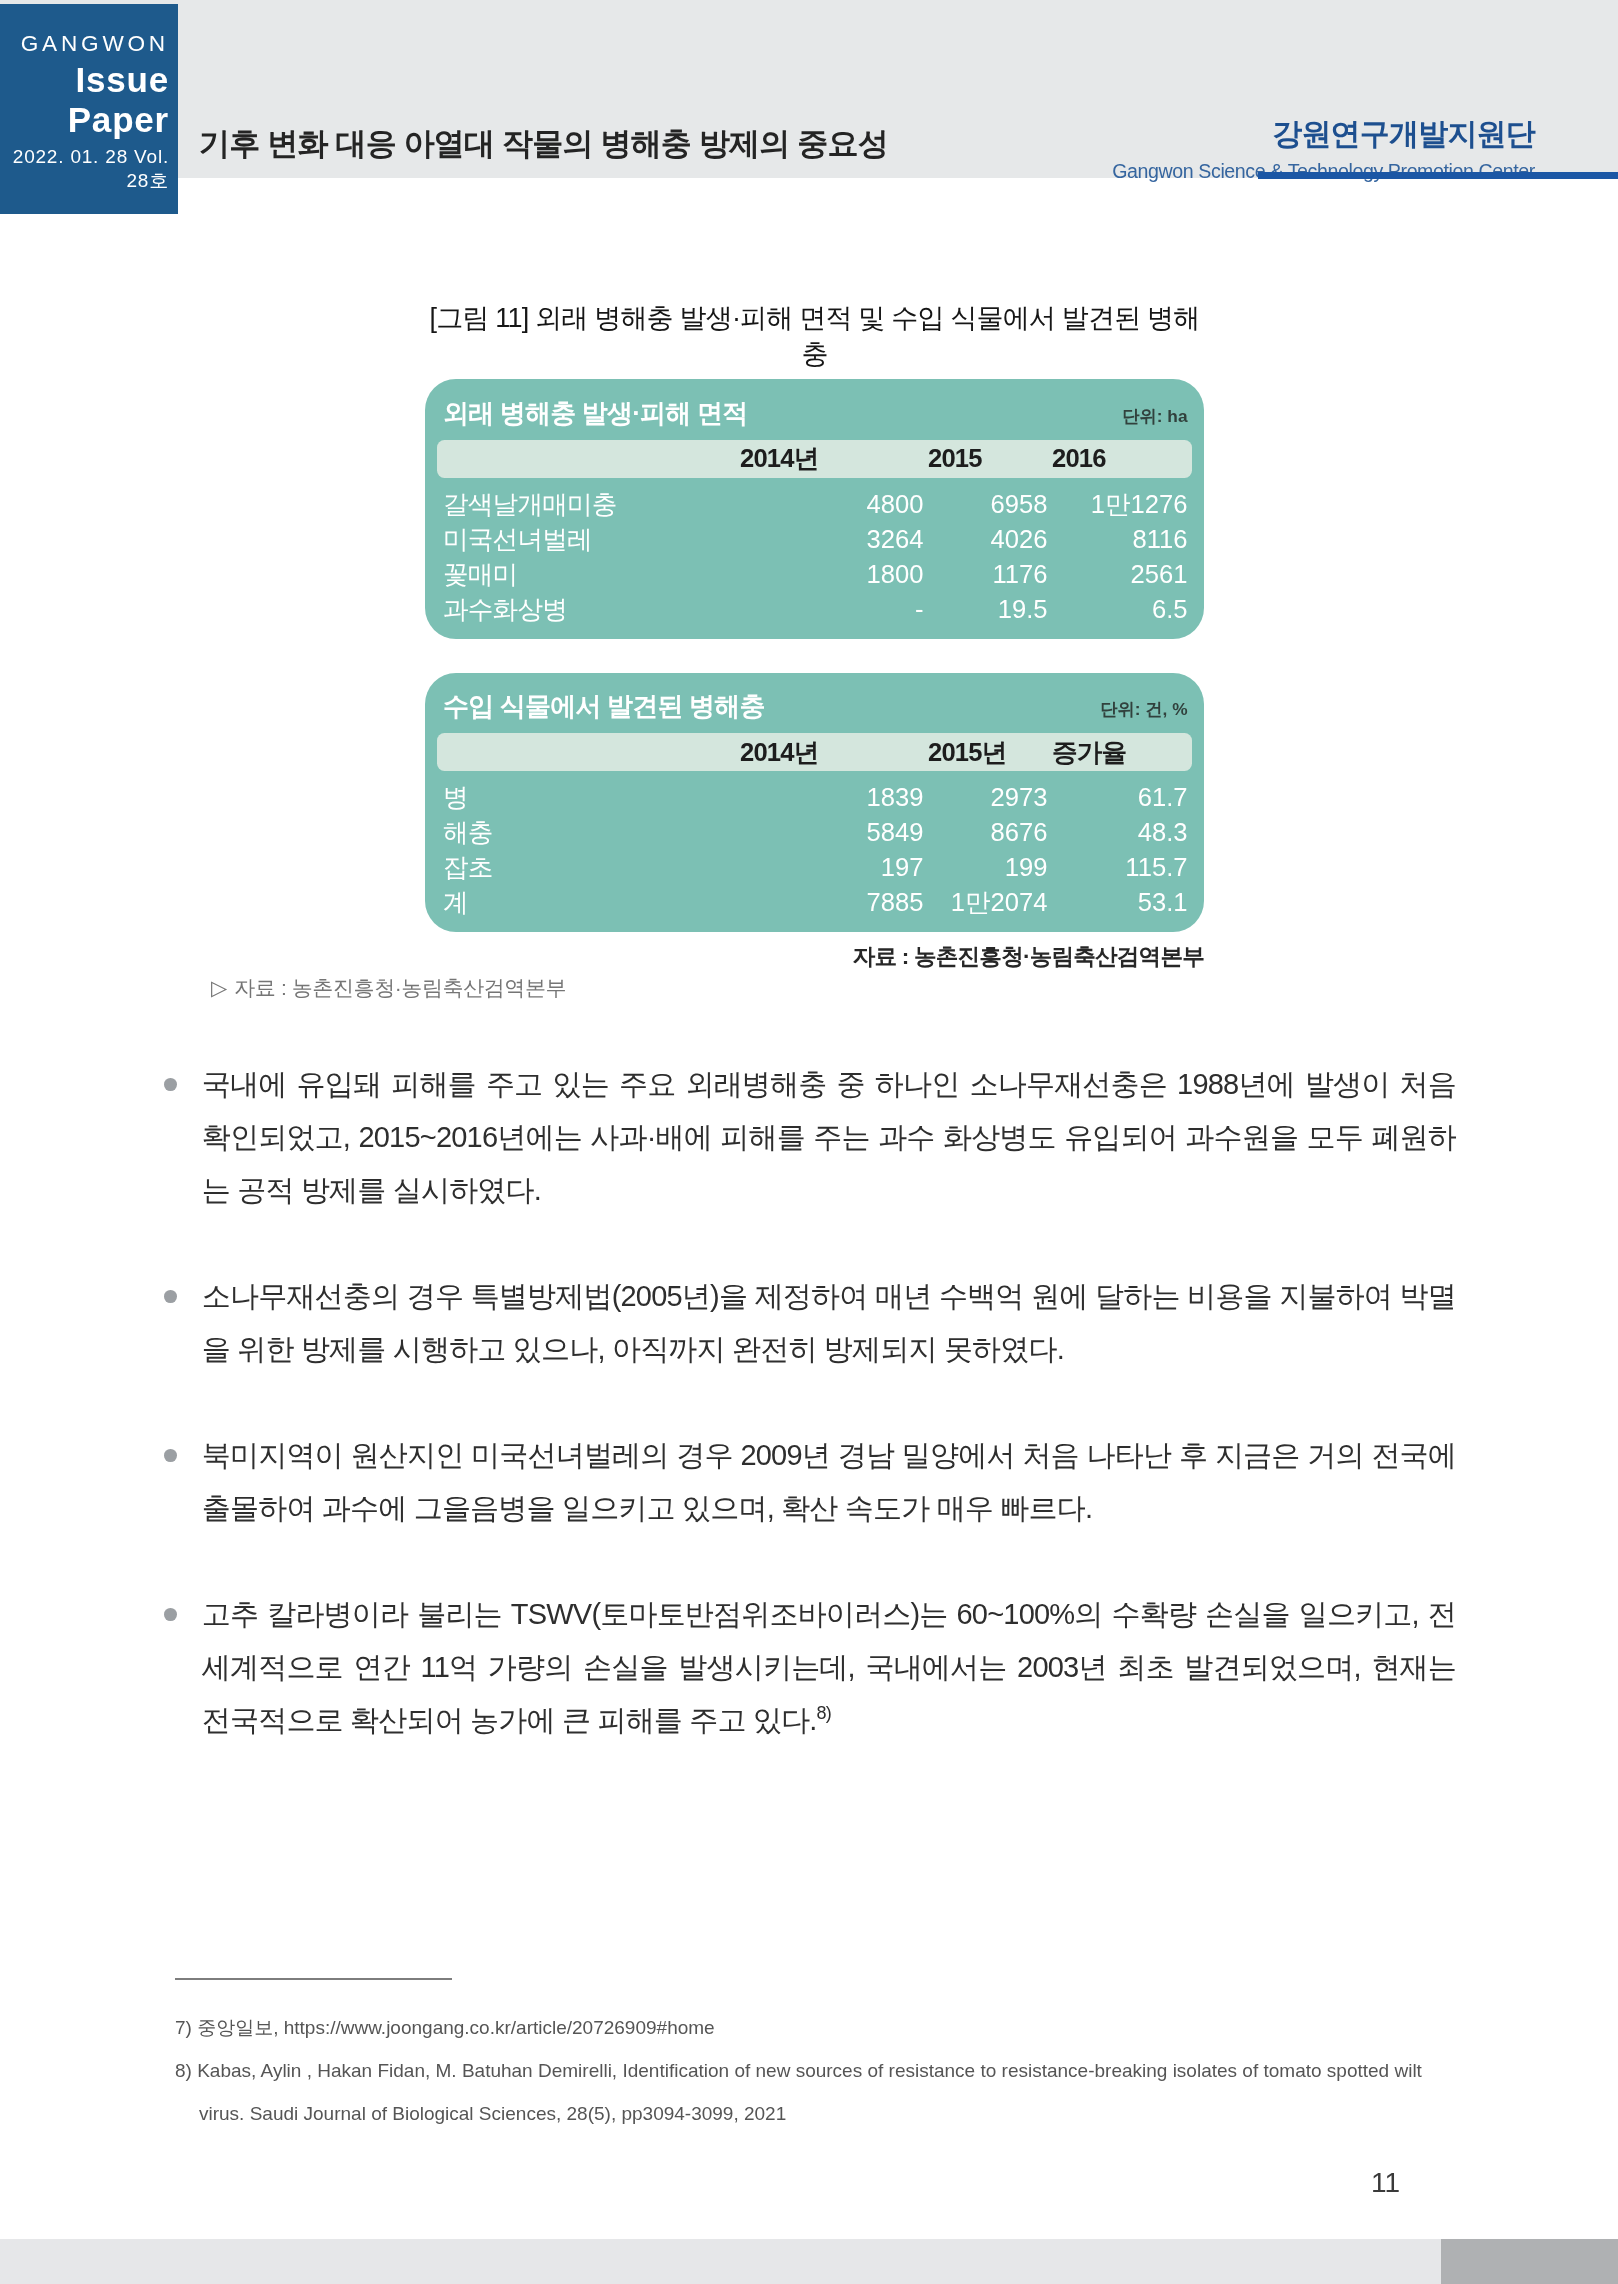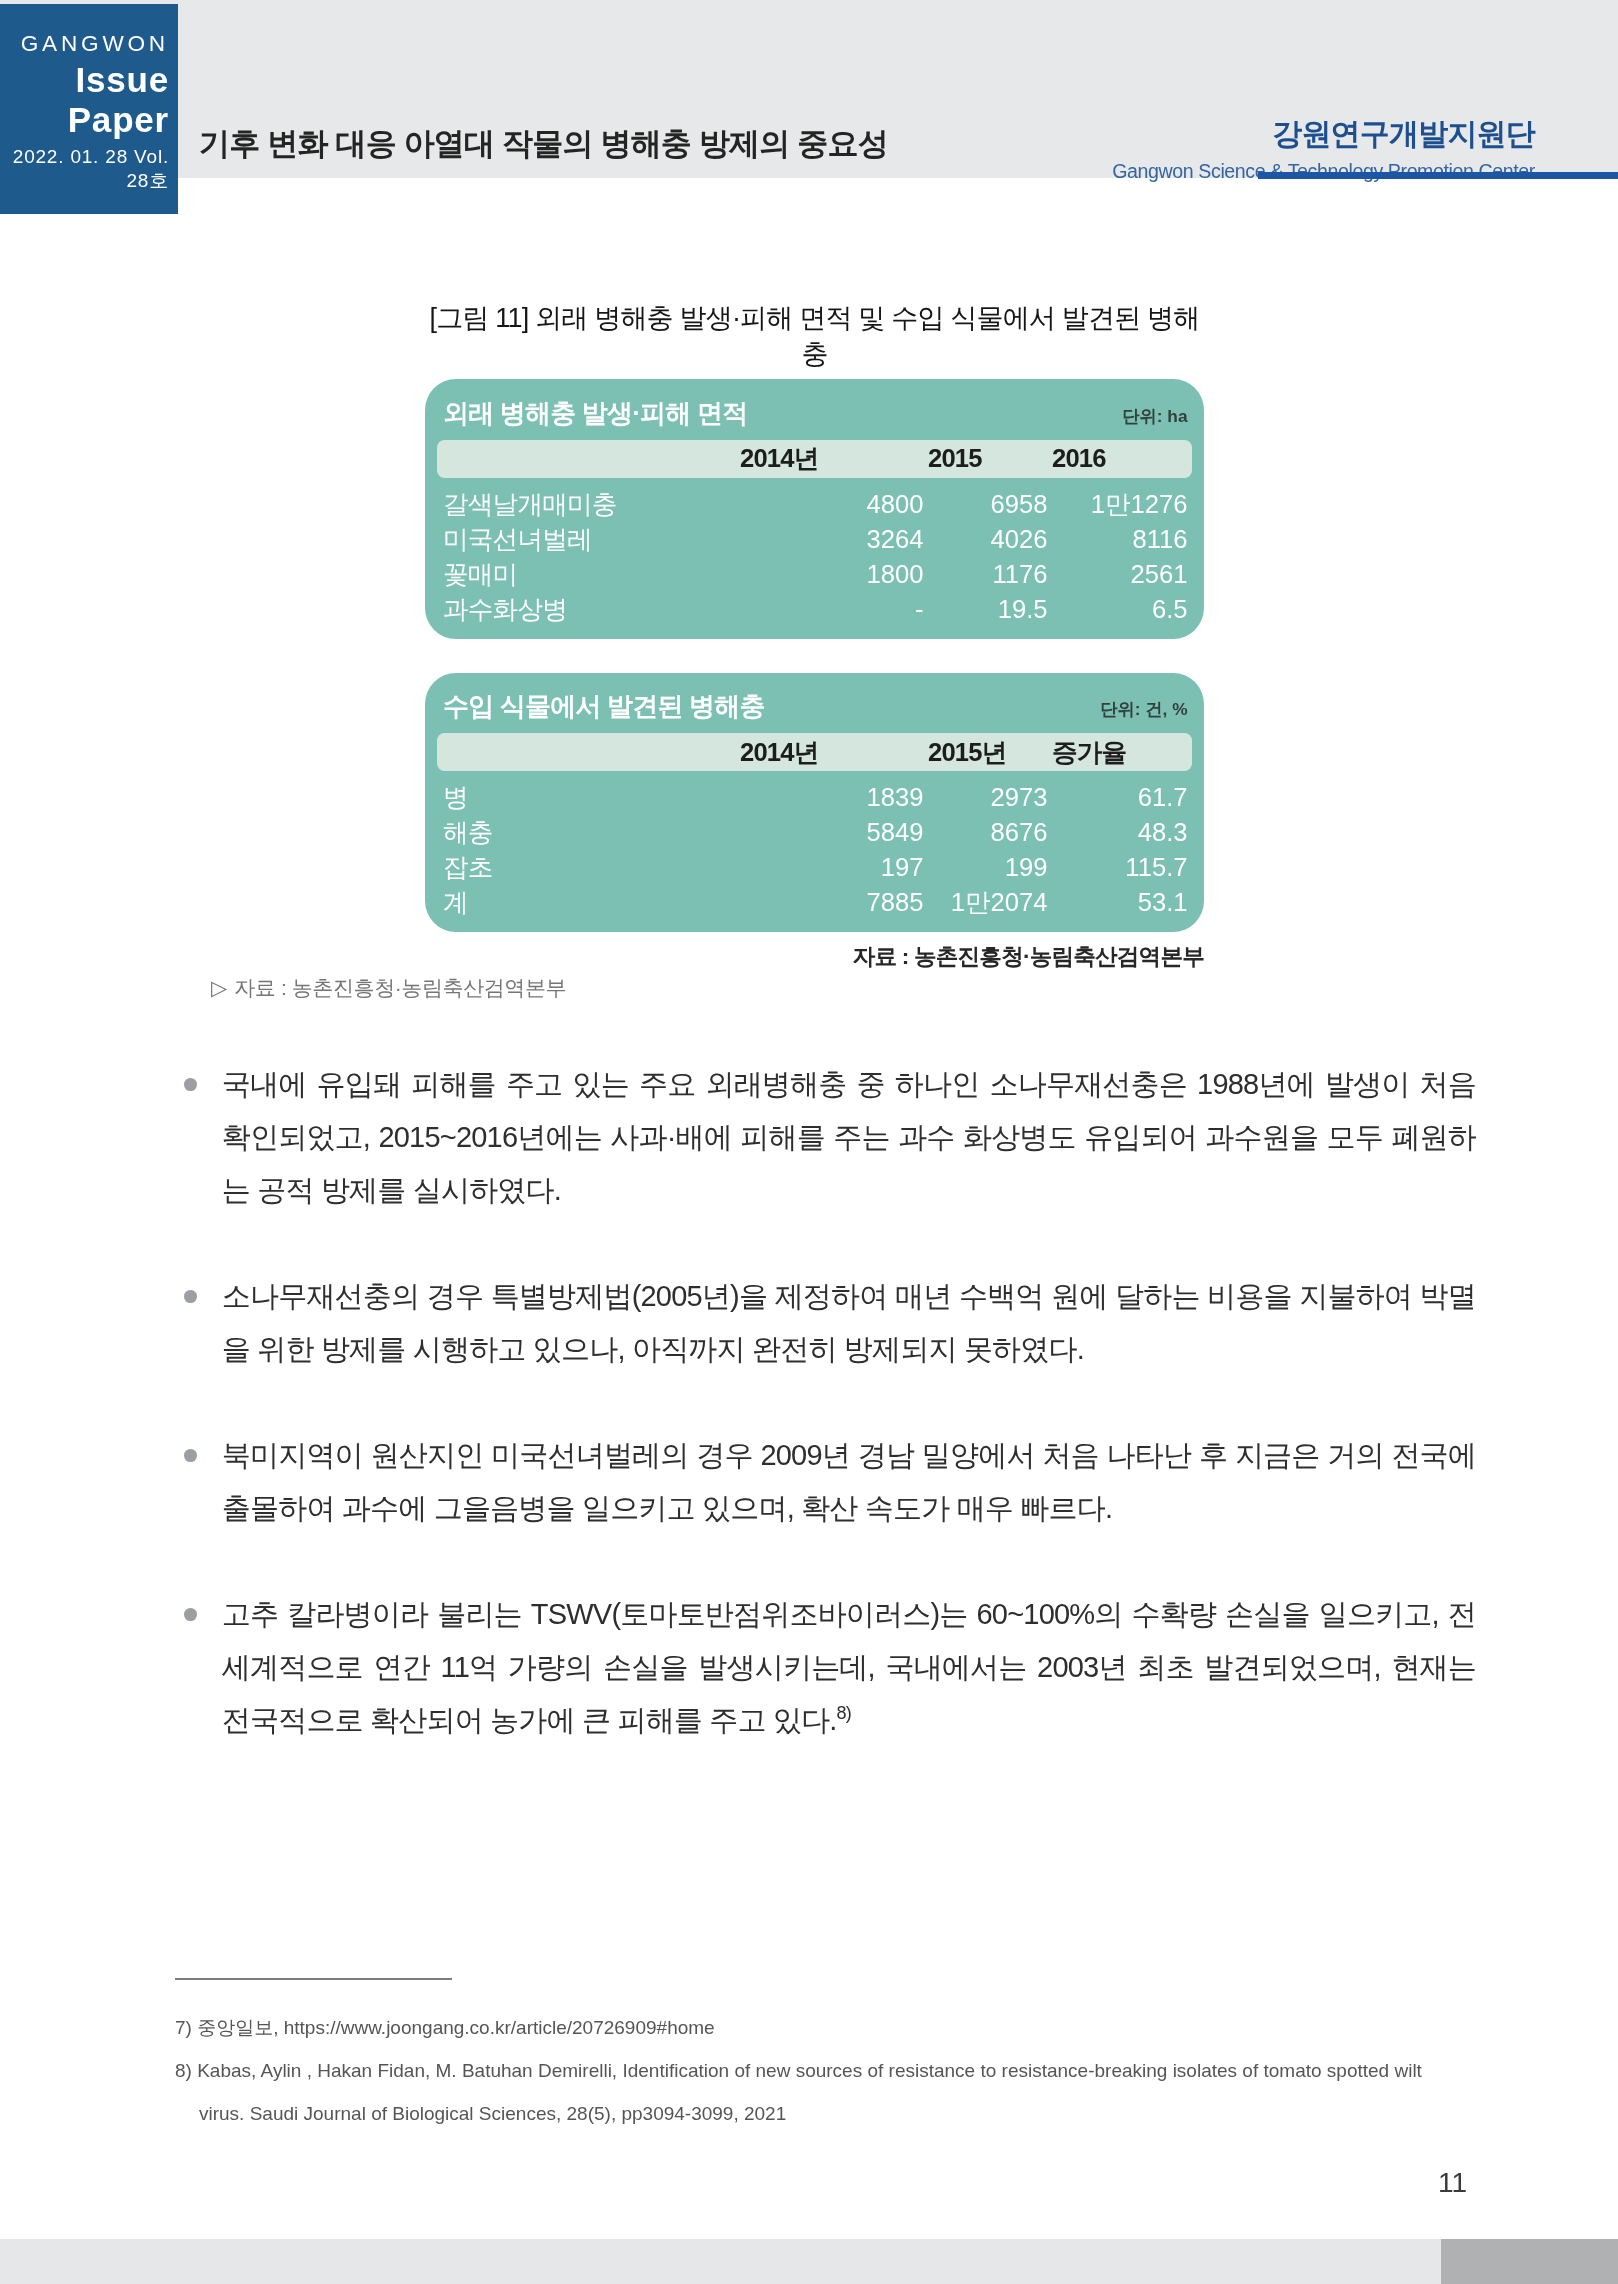--- a/index.html
+++ b/index.html
@@ -43,34 +43,34 @@
   .hcell{font-size:25.6px;font-weight:bold;color:#1d1d1d;padding-right:4.5px;letter-spacing:-0.8px;}
   .tbl-rows{margin-top:9px;}
   .tbl-row{display:grid;grid-template-columns:1fr 188px 124px 140px;height:35px;align-items:center;}
   .rlabel{font-size:25.6px;color:#ffffff;text-align:left;padding-left:6px;letter-spacing:-0.8px;}
   .rval{font-size:25.6px;color:#ffffff;text-align:right;padding-right:4.5px;}
   .fig-source-inner{margin-top:9px;text-align:right;font-size:22.6px;font-weight:bold;color:#272727;letter-spacing:-0.8px;}
   .fig-note{position:absolute;left:211px;top:974px;font-size:21px;color:#757575;letter-spacing:-0.4px;}
   .fig-note .marker{margin-right:7.5px;}
 
   
-  .bullets{position:absolute;left:184px;top:1058px;width:1292px;}
+  .bullets{position:absolute;left:164px;top:1058px;width:1292px;}
   .bullet{display:flex;margin-bottom:53px;}
   .bullet-dot{flex:none;width:12.8px;height:12.8px;border-radius:50%;background:var(--bullet-gray);margin-top:20.3px;}
   .bullet-text{margin-left:25px;width:1255px;font-size:29px;line-height:53px;color:#2e2e2e;text-align:justify;letter-spacing:-0.8px;}
   .bullet-text b{font-weight:bold;}
   .bullet-text sup{font-size:18px;vertical-align:super;line-height:0;}
 
   
   .fn-divider{position:absolute;left:175px;top:1978px;width:277px;height:2.3px;background:#7d7d7d;}
   .footnotes{position:absolute;left:175px;top:2006px;width:1317px;font-size:19px;line-height:43px;color:#555555;}
   .fn-indent{padding-left:24px;}
 
   
-  .page-number{position:absolute;left:1430px;top:2167px;width:45px;text-align:center;font-size:28px;color:#3a3a3a;}
+  .page-number{position:absolute;left:1363px;top:2167px;width:45px;text-align:center;font-size:28px;color:#3a3a3a;}
   .footer-left{position:absolute;left:0;top:2239px;width:1441px;height:45px;background:var(--footer-light);}
   .footer-right{position:absolute;left:1441px;top:2239px;width:177px;height:45px;background:var(--footer-dark);}
 </style>
 </head>
 <body>
 
 <div class="page">
 
   <div class="header-band">
     <div class="doc-title">기후 변화 대응 아열대 작물의 병해충 방제의 중요성</div>

